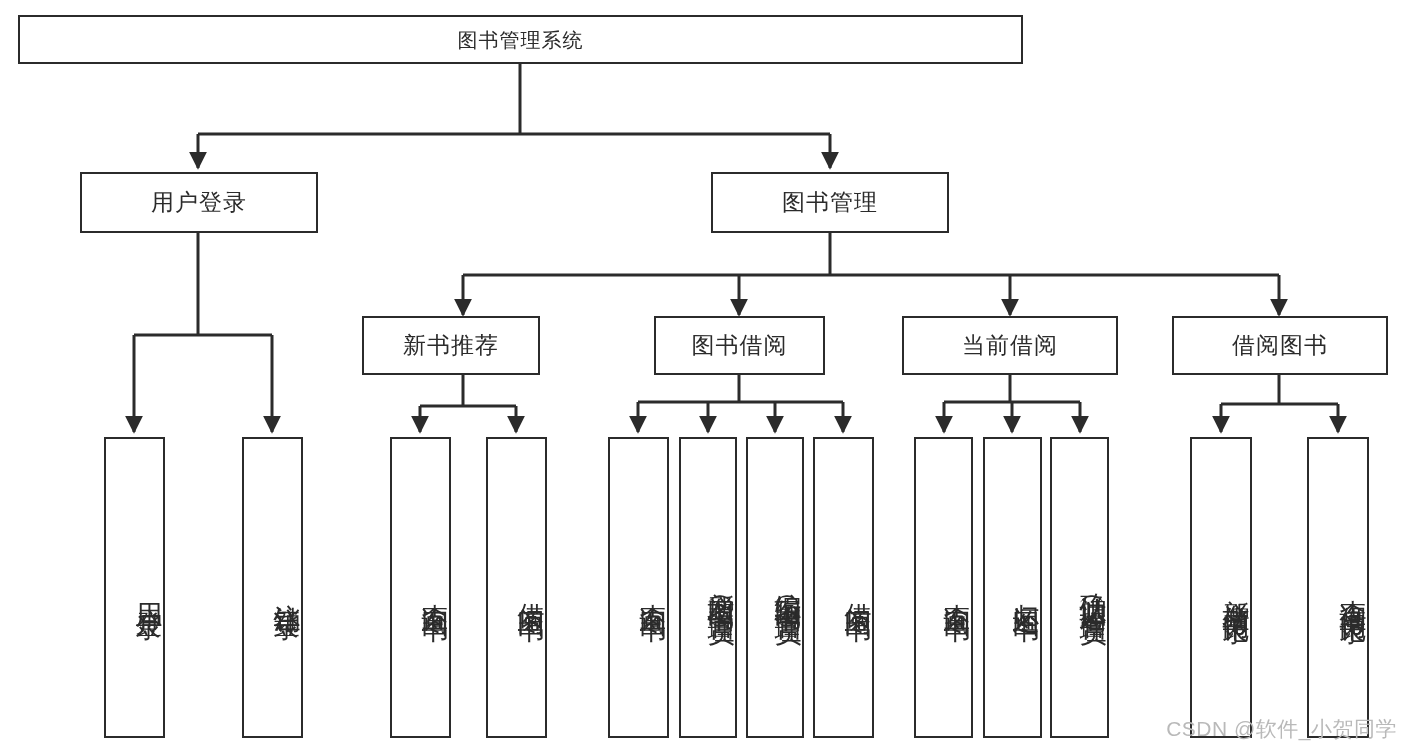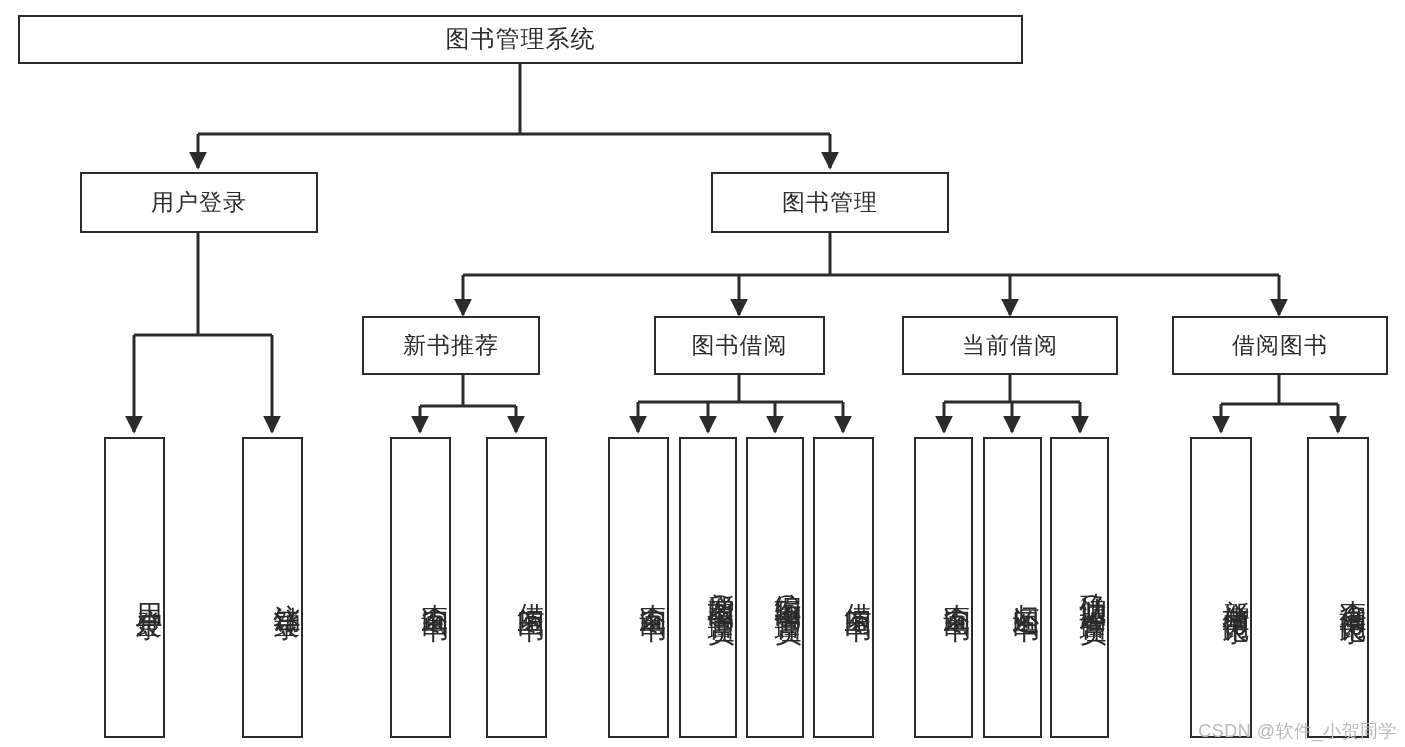--- a/index.html
+++ b/index.html
@@ -31,21 +31,21 @@
     align-items: center;
     justify-content: center;
     color: #2b2b2b;
   }
   .node.h {
     font-size: 23px;
     letter-spacing: 1px;
     line-height: 1.1;
   }
   .node.root {
-    font-size: 24px;
+    font-size: 20px;
   }
   .node.v {
     font-size: 27px;
     writing-mode: vertical-rl;
     text-orientation: upright;
     letter-spacing: 4px;
     line-height: 1.05;
     padding-top: 4px;
     align-items: flex-start;
     justify-content: center;
@@ -55,21 +55,21 @@
     padding-top: 2px;
   }
   .node.v .vtxt {
     display: block;
     white-space: nowrap;
   }
   #watermark {
     position: absolute;
     right: 8px;
     bottom: 4px;
-    font-size: 18px;
+    font-size: 21px;
     color: #b9b9b9;
     letter-spacing: 0.5px;
     white-space: nowrap;
     pointer-events: none;
   }
 </style>
 </head>
 <body>
 
 <div id="canvas">

